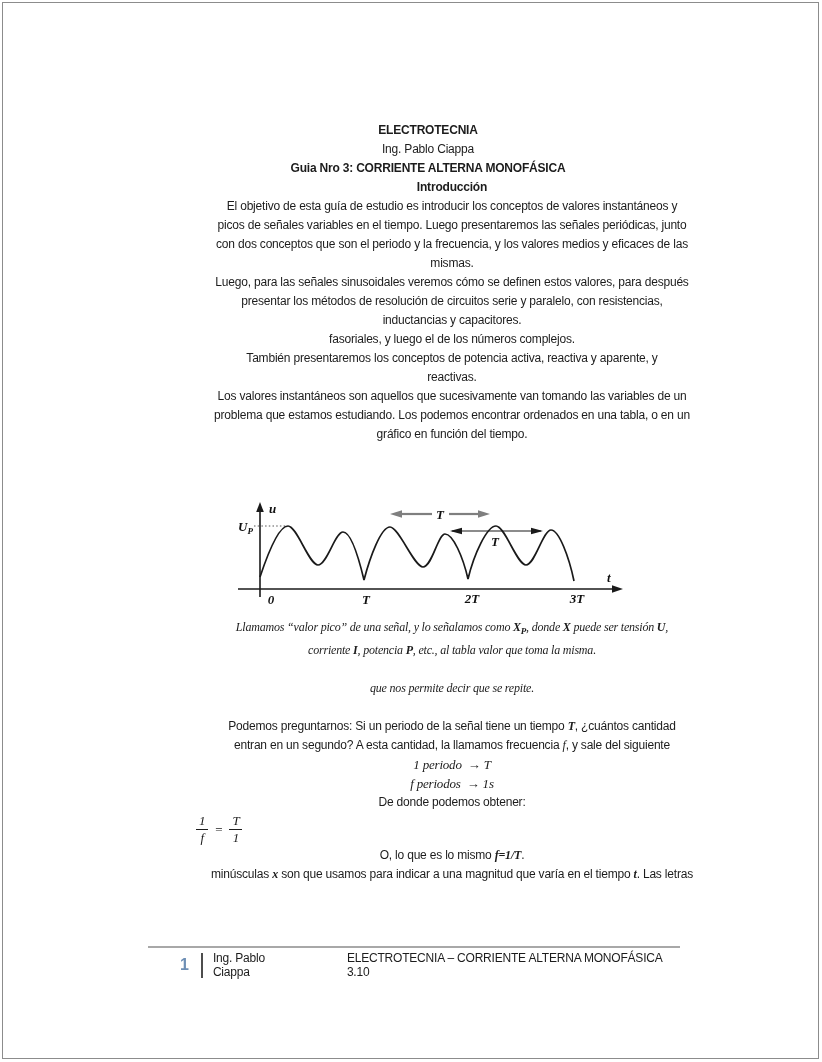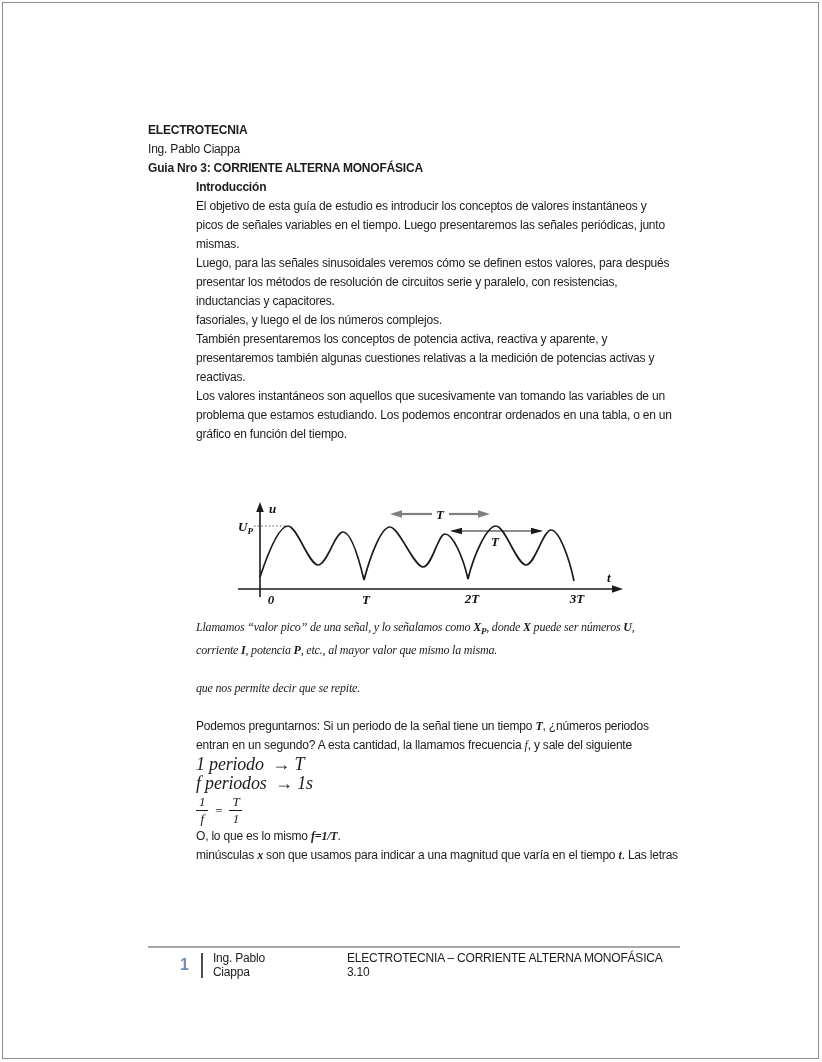--- a/index.html
+++ b/index.html
@@ -6,36 +6,36 @@
   body {
     width:822px; height:1062px; background:#ffffff; position:relative; overflow:hidden;
     font-family:"Liberation Sans","DejaVu Sans",sans-serif; color:#1c1c1c;
   }
   .page-border {
     position:absolute; left:2px; top:2px; right:3px; bottom:3px;
     border:1px solid #8c8c8c; pointer-events:none;
   }
   .col {
     position:absolute; left:148px; width:560px;
-    font-size:12px; line-height:19px; letter-spacing:-0.2px;
+    font-size:12px; line-height:19px; letter-spacing:-0.2px;text-align:center;
   }
   .col-a { top:121px; }
   .col-b { top:618px; }
   .tl { white-space:pre; }
   .b { font-weight:bold; }
   .indent { margin-left:48px; }
   .h-section { font-weight:bold; }
   .mt16 { margin-top:16px; }
   .sp { height:19px; }
   .it { font-style:italic;font-family:Liberation Serif, serif; }
   .mvar { font-family:"Liberation Serif","DejaVu Serif",serif; font-style:italic; font-weight:bold; }
   .mvarl { font-family:"Liberation Serif","DejaVu Serif",serif; font-style:italic; }
   .mser { font-family:"Liberation Serif","DejaVu Serif",serif; font-style:normal; }
   .msub { font-size:9px; vertical-align:-3px; }
-  .mathline { font-size:18px; }
+  .mathline { font-size:13px; }
   
   .fracline { display:flex; align-items:center; height:34px;
     font-family:"Liberation Serif","DejaVu Serif",serif; font-style:italic; font-size:13px; }
   .frac { display:inline-flex; flex-direction:column; align-items:center; line-height:14px; }
   .fnum { border-bottom:1px solid #1c1c1c; padding:0 3px 1px; }
   .fden { padding-top:1px; }
   .feq { margin:0 7px; font-style:normal; }
   
   .fig { position:absolute; left:233px; top:497px; width:420px; height:114px; }
   .fig svg text {
@@ -62,33 +62,33 @@
 <div class="col col-a">
   <div class="tl b">ELECTROTECNIA</div>
   <div class="tl">Ing. Pablo Ciappa</div>
   <div class="tl b">Guia Nro 3: CORRIENTE ALTERNA MONOFÁSICA</div>
 
   <div class="indent">
     <div class="tl h-section">Introducción</div>
     <div>
         <div class="tl"><span>El objetivo de esta guía de estudio es introducir los conceptos de valores instantáneos y</span></div>
         <div class="tl"><span>picos de señales variables en el tiempo. Luego presentaremos las señales periódicas, junto</span></div>
+        <div class="tl"><span>con dos conceptos que son el periodo y la frecuencia, y los valores medios y eficaces de las</span></div>
         <div class="tl"><span>mismas.</span></div>
       </div>
     <div>
         <div class="tl"><span>Luego, para las señales sinusoidales veremos cómo se definen estos valores, para después</span></div>
         <div class="tl"><span>presentar los métodos de resolución de circuitos serie y paralelo, con resistencias,</span></div>
         <div class="tl"><span>inductancias y capacitores.</span></div>
       </div>
     <div>
         <div class="tl"><span>fasoriales, y luego el de los números complejos.</span></div>
       </div>
     <div>
         <div class="tl"><span>También presentaremos los conceptos de potencia activa, reactiva y aparente, y</span></div>
-        <div class="tl"><span>presentaremos también algunas cuestiones relativas a la medición de potencias activas y</span></div>
         <div class="tl"><span>reactivas.</span></div>
       </div>
 
     <div>
         <div class="tl"><span>Los valores instantáneos son aquellos que sucesivamente van tomando las variables de un</span></div>
         <div class="tl"><span>problema que estamos estudiando. Los podemos encontrar ordenados en una tabla, o en un</span></div>
         <div class="tl"><span>gráfico en función del tiempo.</span></div>
       </div>
   </div>
 </div>
@@ -127,39 +127,42 @@
     <text x="38" y="107" text-anchor="middle">0</text>
     <text x="133" y="107" text-anchor="middle">T</text>
     <text x="239" y="106" text-anchor="middle">2T</text>
     <text x="344" y="106" text-anchor="middle">3T</text>
   </svg>
 </div>
 
 <div class="col col-b">
   <div class="indent">
     <div>
-        <div class="tl"><span class="it">Llamamos “valor pico” de una señal, y lo señalamos como </span><span class="mvar">X</span><span class="mvar msub">P</span><span class="it">, donde </span><span class="mvar">X</span><span class="it"> puede ser números </span><span class="mvar">U</span><span class="it">,</span></div>
-        <div class="tl"><span class="it">corriente </span><span class="mvar">I</span><span class="it">, potencia </span><span class="mvar">P</span><span class="it">, etc., al mayor valor que mismo la misma.</span></div>
+        <div class="tl"><span class="it">Llamamos “valor pico” de una señal, y lo señalamos como </span><span class="mvar">X</span><span class="mvar msub">P</span><span class="it">, donde </span><span class="mvar">X</span><span class="it"> puede ser tensión </span><span class="mvar">U</span><span class="it">,</span></div>
+        <div class="tl"><span class="it">corriente </span><span class="mvar">I</span><span class="it">, potencia </span><span class="mvar">P</span><span class="it">, etc., al tabla valor que toma la misma.</span></div>
       </div>
     <div class="sp"></div>
     <div>
         <div class="tl"><span></span></div>
         <div class="tl"><span class="it">que nos permite decir que se repite.</span></div>
       </div>
     <div class="sp"></div>
     <div>
-        <div class="tl"><span>Podemos preguntarnos: Si un periodo de la señal tiene un tiempo </span><span class="mvar">T</span><span>, ¿números periodos</span></div>
+        <div class="tl"><span>Podemos preguntarnos: Si un periodo de la señal tiene un tiempo </span><span class="mvar">T</span><span>, ¿cuántos cantidad</span></div>
         <div class="tl"><span>entran en un segundo? A esta cantidad, la llamamos frecuencia </span><span class="mvarl">f</span><span>, y sale del siguiente</span></div>
         <div class="tl"><span></span></div>
       </div>
     <div class="mathline">
         <div class="tl"><span class="mvarl">1 periodo  </span><span class="mser">→</span><span class="mvarl"> T</span></div>
       </div>
     <div class="mathline">
         <div class="tl"><span class="mvarl">f periodos  </span><span class="mser">→</span><span class="mvarl"> 1s</span></div>
+      </div>
+    <div>
+        <div class="tl"><span>De donde podemos obtener:</span></div>
       </div>
     <div class="fracline">
       <span class="frac">
           <span class="fnum">1</span>
           <span class="fden">f</span>
         </span>
       <span class="feq">=</span>
       <span class="frac">
           <span class="fnum">T</span>
           <span class="fden">1</span>

